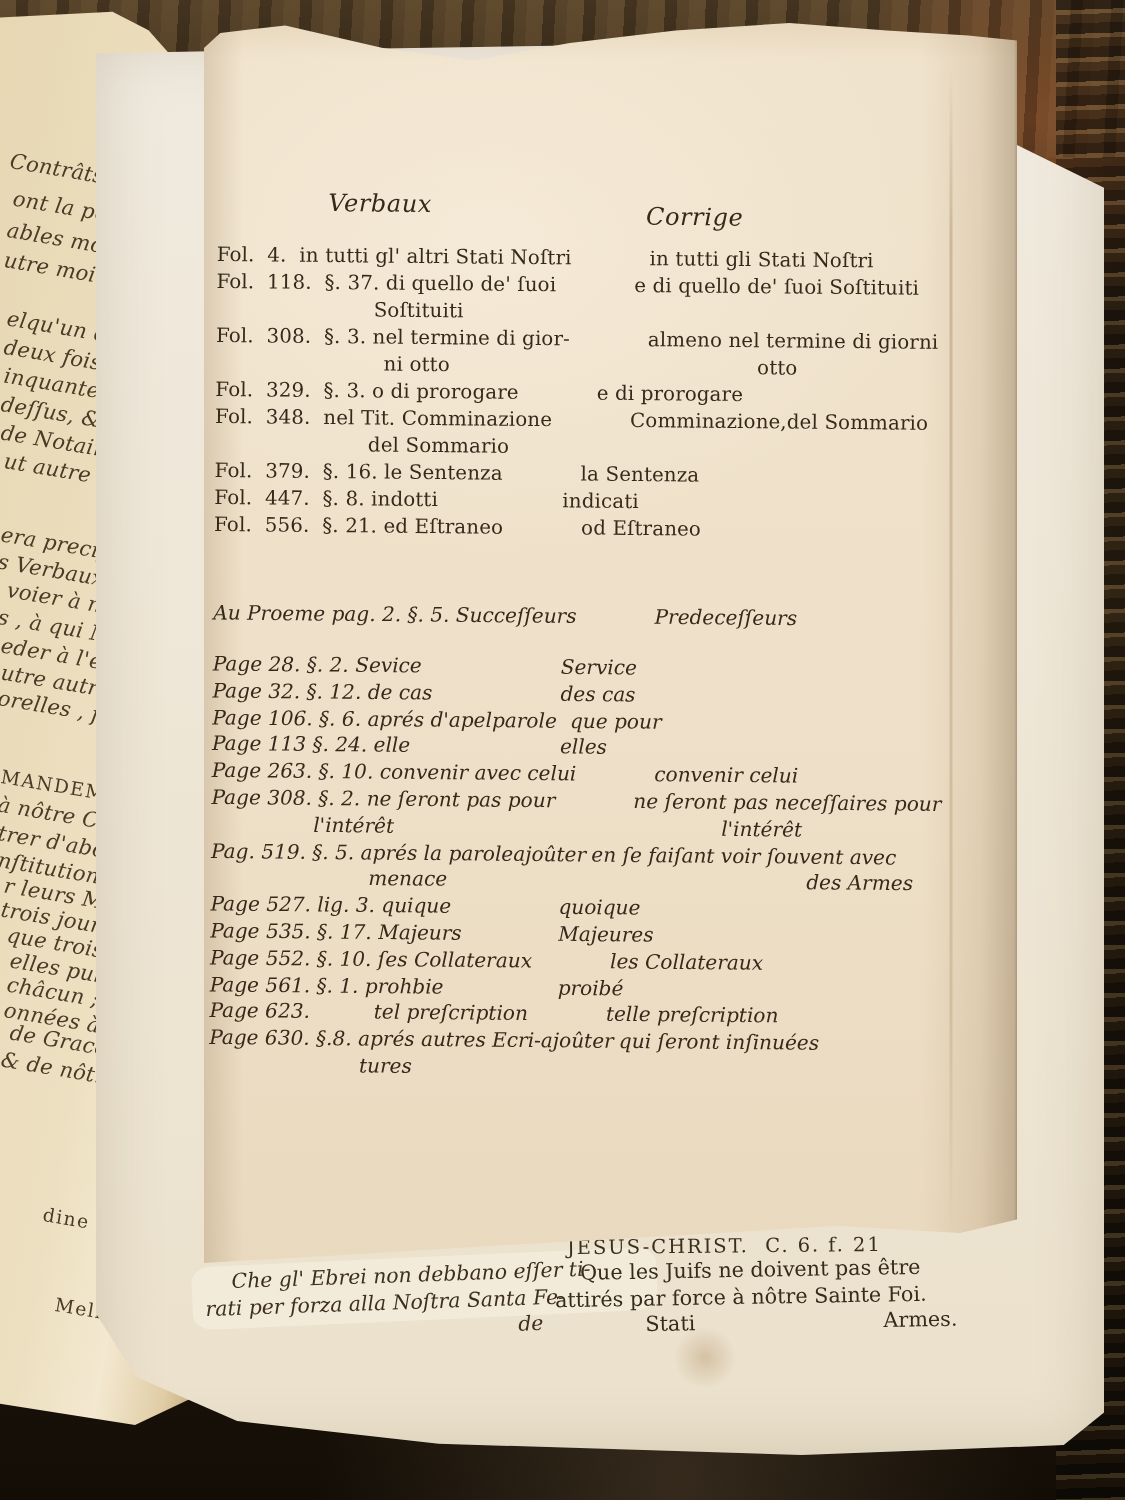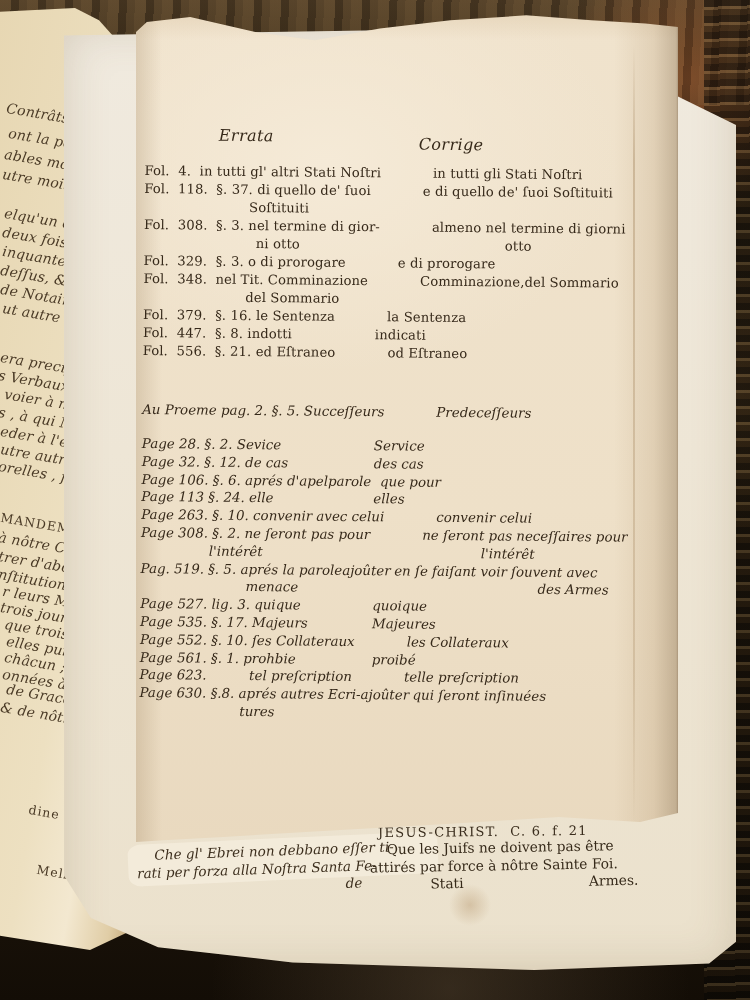--- a/index.html
+++ b/index.html
@@ -58,21 +58,21 @@
     filter:drop-shadow(-7px 5px 7px rgba(32,20,9,.55)) drop-shadow(4px 2px 4px rgba(50,33,16,.35));}
   .main-page .edge-shade{position:absolute;right:0;top:0;bottom:0;width:64px;
     background:linear-gradient(90deg,transparent,rgba(150,115,70,.16) 62%,rgba(112,84,48,.32) 97%,rgba(90,62,32,.45));}
   .main-page .crease{position:absolute;left:497px;top:0;bottom:0;width:2px;
     background:linear-gradient(180deg,transparent 4%,rgba(140,105,60,.30) 18%,rgba(140,105,60,.20) 80%,transparent 98%);}
 
   .mp-content{position:absolute;left:10px;top:0;right:0;bottom:0;color:#36291a;
     transform:rotate(.55deg);transform-origin:0 0;}
   .hdr{position:absolute;font-style:italic;font-size:16px;letter-spacing:.4px;}
   .hdr-err{left:74px;top:113px;}
-  .hdr-cor{left:274px;top:120px;}
+  .hdr-cor{left:286px;top:120px;}
 
   .rows{position:absolute;left:0;right:0;}
   .fol-rows{top:150px;font-size:13.2px;line-height:18px;letter-spacing:.1px;}
   .proeme{top:389px;font-size:13.4px;line-height:17.8px;font-style:italic;}
   .page-rows{top:423px;font-size:13.4px;line-height:17.8px;font-style:italic;}
   .r{display:flex;}
   .ce{flex:0 0 180px;white-space:pre;}
   .cm{flex:0 0 52px;white-space:pre;}
   .cc{flex:1;white-space:pre;}
 </style>
@@ -145,21 +145,21 @@
       <span>Stati</span>
       <span class="catch">Armes.</span>
     </div>
   </div>
 
   <div class="main-page">
     <div class="edge-shade"></div>
     <div class="crease"></div>
 
     <div class="mp-content">
-      <span class="hdr hdr-err">Errata</span>
+      <span class="hdr hdr-err">Verbaux</span>
       <span class="hdr hdr-cor">Corrige</span>
 
       <div class="rows fol-rows">
 
       <div class="r">
             <span class="ce">Fol.  4.  in tutti gl' altri Stati Noſtri</span>
             <span class="cm"></span>
             <span class="cc">in tutti gli Stati Noſtri</span>
           </div>
           <div class="r">

